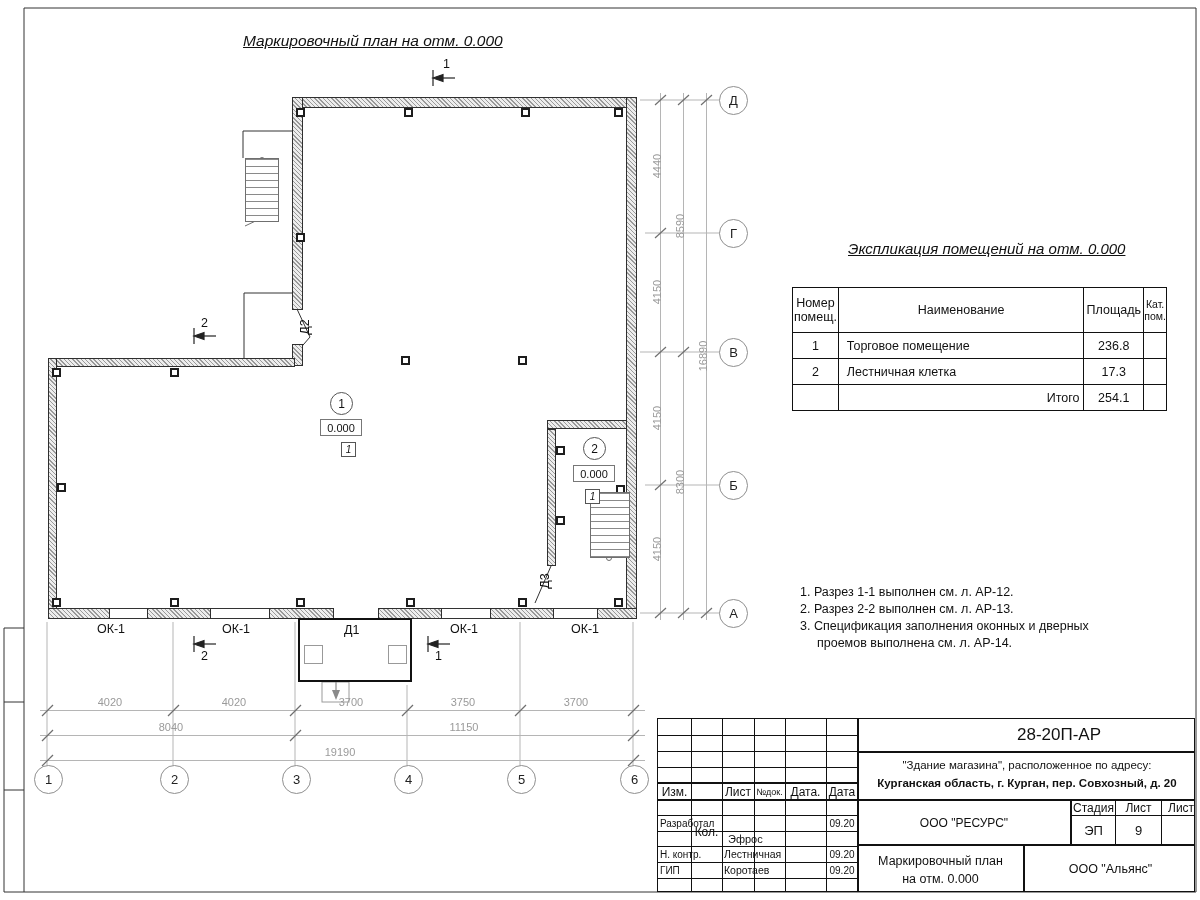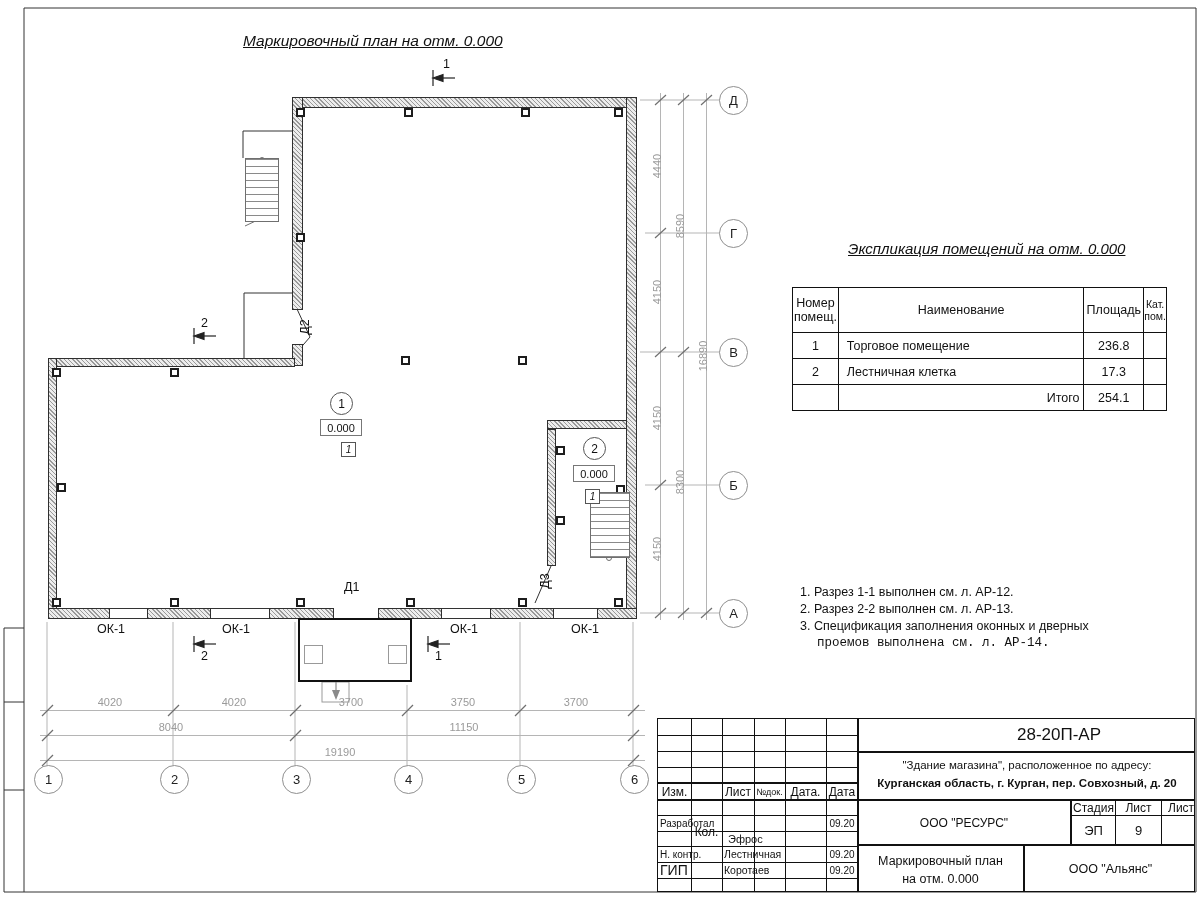--- a/index.html
+++ b/index.html
@@ -33,21 +33,21 @@
          display:flex;align-items:center;justify-content:center;text-align:center;padding:1px 3px;overflow:hidden;}
   .erow:first-child .ecell{border-top:none;}
   .ecell:last-child{border-right:none;}
   .c1{width:46px;} .c2{width:247px;} .c3{width:60px;} .c4{width:22px;font-size:10.5px;}
   .hrow .ecell{height:44px;line-height:1.15;}
   .drow .ecell{height:26px;}
   .nameleft{justify-content:flex-start;text-align:left;padding-left:8px;}
   .totright{justify-content:flex-end;text-align:right;padding-right:4px;}
   
   .notes{position:absolute;left:800px;top:584px;font-size:12.5px;line-height:17px;color:#111;}
-  .note-cont{padding-left:17px;font-family:Liberation Mono, monospace;}
+  .note-cont{padding-left:17px;}
   
   #tblock{position:absolute;left:657px;top:718px;width:538px;height:174px;box-sizing:border-box;
           border:1.5px solid #111;background:#fff;overflow:hidden;font-size:12px;}
   .tb{position:absolute;box-sizing:border-box;display:flex;align-items:center;justify-content:center;
       text-align:center;overflow:hidden;white-space:nowrap;}
   .tbline{position:absolute;background:#111;}
 </style>
 </head>
 <body>
 
@@ -220,21 +220,21 @@
 
   <div class="abs" style="left:298px;top:618px;width:114px;height:64px;box-sizing:border-box;border:2px solid #111;background:#fff;"></div>
   <div class="abs" style="left:304px;top:645px;width:19px;height:19px;box-sizing:border-box;border:1px solid #999;"></div>
   <div class="abs" style="left:388px;top:645px;width:19px;height:19px;box-sizing:border-box;border:1px solid #999;"></div>
 
   <span class="lbl" style="left:91px;top:622px;width:40px;text-align:center;">ОК-1</span>
   <span class="lbl" style="left:216px;top:622px;width:40px;text-align:center;">ОК-1</span>
   <span class="lbl" style="left:444px;top:622px;width:40px;text-align:center;">ОК-1</span>
   <span class="lbl" style="left:565px;top:622px;width:40px;text-align:center;">ОК-1</span>
 
-  <span class="lbl" style="left:344px;top:580px;">Д1</span>
+  <span class="lbl" style="left:344px;top:623px;">Д1</span>
   <span class="lbl vlbl" style="left:290px;top:320px;width:30px;">Д2</span>
   <span class="lbl vlbl" style="left:530px;top:574px;width:30px;">Д3</span>
 
   <div class="roomcirc" style="left:330px;top:392px;">
       <span>1</span>
     </div>
   <div class="elevbox" style="left:320px;top:419px;">
       <span>0.000</span>
     </div>
   <div class="floorbox" style="left:341px;top:442px;">
@@ -378,21 +378,21 @@
     <div class="tb" style="left:96px;top:64px;width:31px;height:17px;font-size:9px;">№док.</div>
     <div class="tb" style="left:127px;top:64px;width:41px;height:17px;font-size:12px;">Дата.</div>
     <div class="tb" style="left:168px;top:64px;width:32px;height:17px;font-size:12px;">Дата</div>
 
     <div class="tb" style="left:2px;top:96px;width:62px;height:16px;font-size:10px;justify-content:flex-start;">Разработал</div>
     <div class="tb" style="left:70px;top:96px;width:60px;height:16px;font-size:11px;justify-content:flex-start;margin-top:16px;">Эфрос</div>
     <div class="tb" style="left:168px;top:96px;width:32px;height:16px;font-size:10px;">09.20</div>
     <div class="tb" style="left:2px;top:127px;width:62px;height:16px;font-size:10px;justify-content:flex-start;">Н. контр.</div>
     <div class="tb" style="left:66px;top:127px;width:62px;height:16px;font-size:10.5px;justify-content:flex-start;">Лестничная</div>
     <div class="tb" style="left:168px;top:127px;width:32px;height:16px;font-size:10px;">09.20</div>
-    <div class="tb" style="left:2px;top:143px;width:62px;height:16px;font-size:14px;justify-content:flex-start;">ГИП</div>
+    <div class="tb" style="left:2px;top:143px;width:62px;height:16px;font-size:10px;justify-content:flex-start;">ГИП</div>
     <div class="tb" style="left:66px;top:143px;width:62px;height:16px;font-size:10.5px;justify-content:flex-start;">Коротаев</div>
     <div class="tb" style="left:168px;top:143px;width:32px;height:16px;font-size:10px;">09.20</div>
 
     <div class="tb" style="left:200px;top:0;width:402px;height:32px;font-size:17px;">28-20П-АР</div>
     <div class="tb" style="left:200px;top:36px;width:338px;height:20px;font-size:11.5px;">"Здание магазина", расположенное по адресу:</div>
     <div class="tb" style="left:200px;top:54px;width:338px;height:20px;font-size:11.5px;font-weight:bold;">Курганская область, г. Курган, пер. Совхозный, д. 20</div>
     <div class="tb" style="left:200px;top:82px;width:212px;height:43px;font-size:12px;">ООО "РЕСУРС"</div>
     <div class="tb" style="left:414px;top:82px;width:43px;height:14px;font-size:12px;">Стадия</div>
     <div class="tb" style="left:458px;top:82px;width:45px;height:14px;font-size:12px;">Лист</div>
     <div class="tb" style="left:504px;top:82px;width:46px;height:14px;font-size:12px;justify-content:flex-start;padding-left:6px;">Листов</div>

